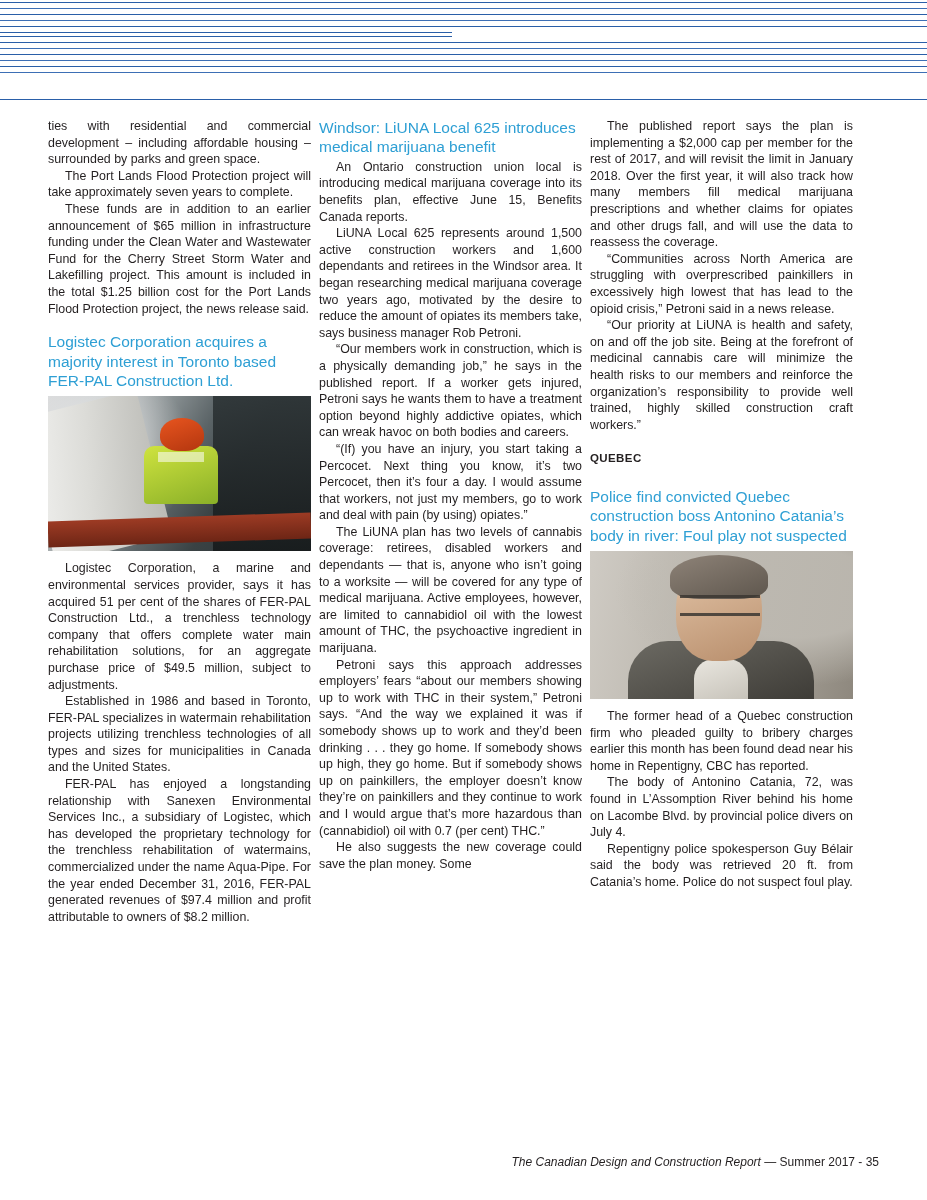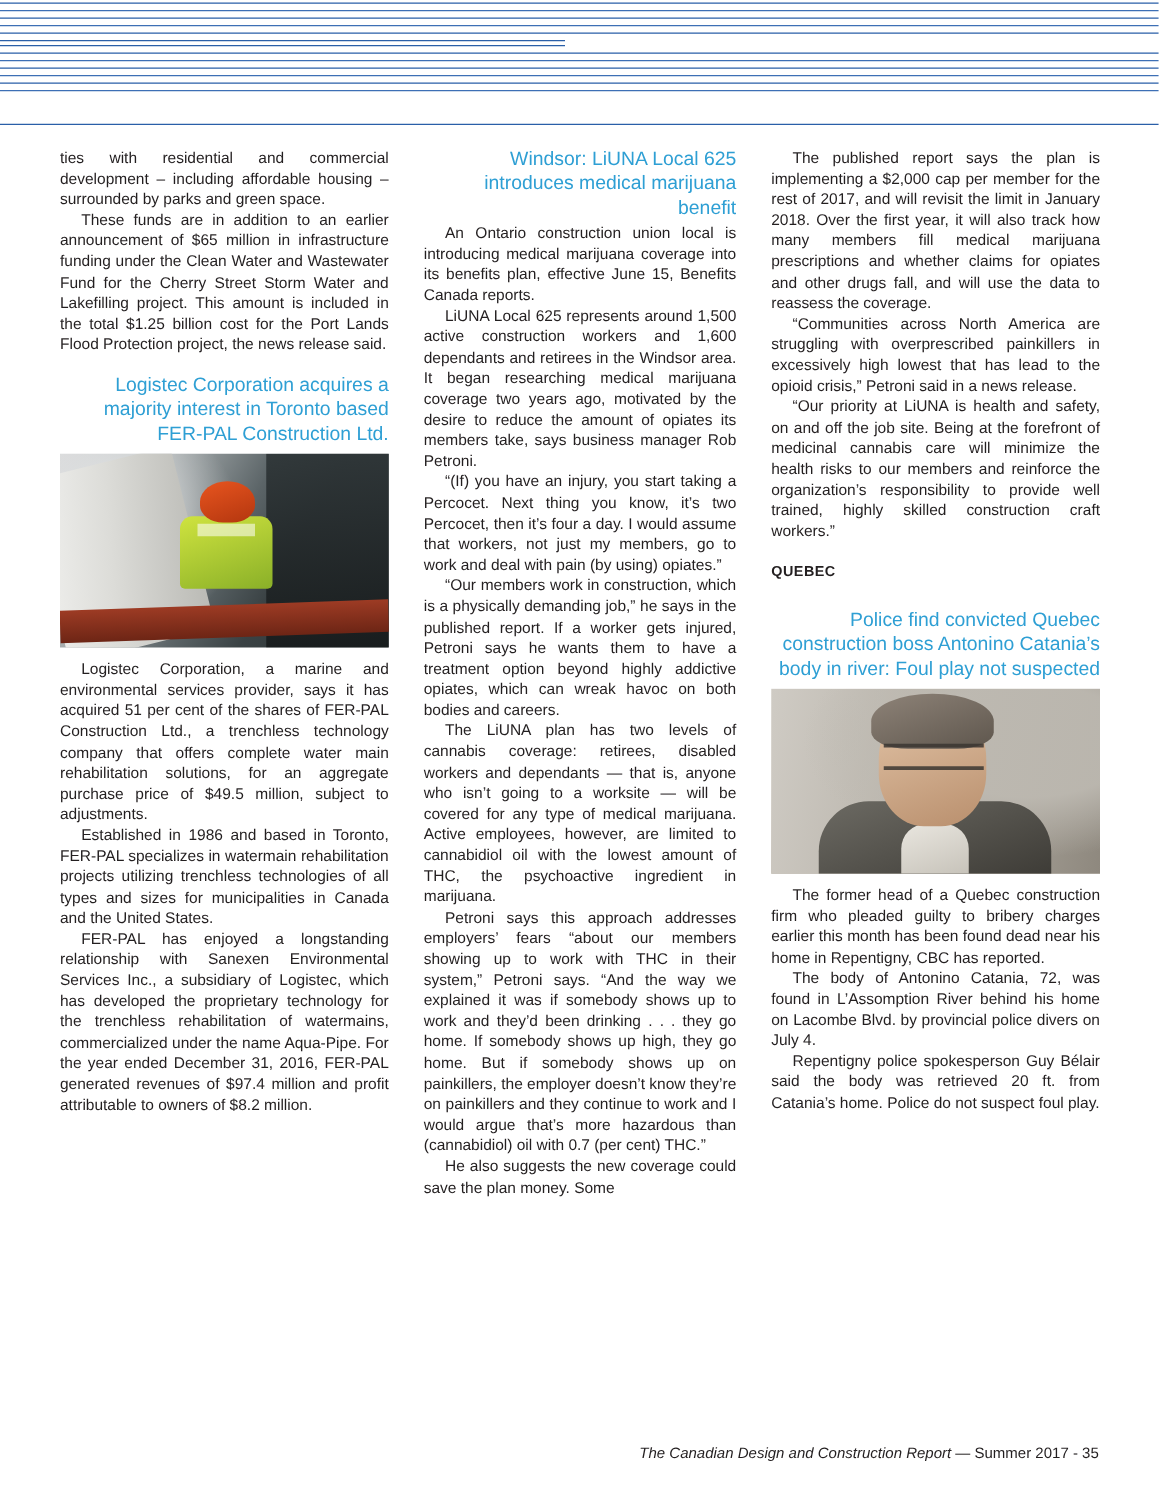--- a/index.html
+++ b/index.html
@@ -49,21 +49,21 @@
   }
 
   
   .columns {
     position: absolute;
     left: 48px;
     top: 118px;
     width: 832px;
     height: 1020px;
     display: flex;
-    gap: 28px;
+    gap: 8px;
   }
   .col {
     width: 263px;
     position: relative;
   }
 
   p {
     margin: 0;
     font-size: 12.4px;
     line-height: 16.6px;
@@ -73,21 +73,21 @@
     hyphens: manual;
   }
   p.indent { text-indent: 17px; }
 
   h2.head {
     margin: 0 0 2px 0;
     font-size: 15.5px;
     line-height: 19.4px;
     font-weight: 400;
     color: #2e9fd4;
-    text-align: right;
+    text-align: left;
   }
   .head-spacer { height: 15px; }
 
   .kicker {
     margin: 0 0 20px 0;
     font-size: 11.5px;
     font-weight: bold;
     letter-spacing: 0.4px;
     color: #231f20;
   }
@@ -255,20 +255,21 @@
 
     <div class="rule rule-short" style="left:0; top:32px; width:452px;"></div>
     <div class="rule rule-short" style="left:0; top:36px; width:452px;"></div>
   </div>
   <div class="header-divider"></div>
 
   <div class="columns">
 
     <div class="col">
       <p>ties with residential and commercial development – including affordable housing – surrounded by parks and green space.</p>
+      <p class="indent">The Port Lands Flood Protection project will take approximately seven years to complete.</p>
       <p class="indent">These funds are in addition to an earlier announcement of $65 million in infrastructure funding under the Clean Water and Wastewater Fund for the Cherry Street Storm Water and Lakefilling project. This amount is included in the total $1.25 billion cost for the Port Lands Flood Protection project, the news release said.</p>
 
       <div class="head-spacer"></div>
       <h2 class="head">Logistec Corporation acquires a majority interest in Toronto based FER-PAL Construction Ltd.</h2>
 
       <div class="photo photo-1">
         <div class="dark"></div>
         <div class="pipe"></div>
         <div class="vest"></div>
         <div class="helmet"></div>
@@ -277,22 +278,22 @@
 
       <p class="indent">Logistec Corporation, a marine and environmental services provider, says it has acquired 51 per cent of the shares of FER-PAL Construction Ltd., a trenchless technology company that offers complete water main rehabilitation solutions, for an aggregate purchase price of $49.5 million, subject to adjustments.</p>
       <p class="indent">Established in 1986 and based in Toronto, FER-PAL specializes in watermain rehabilitation projects utilizing trenchless technologies of all types and sizes for municipalities in Canada and the United States.</p>
       <p class="indent">FER-PAL has enjoyed a longstanding relationship with Sanexen Environmental Services Inc., a subsidiary of Logistec, which has developed the proprietary technology for the trenchless rehabilitation of watermains, commercialized under the name Aqua-Pipe. For the year ended December 31, 2016, FER-PAL generated revenues of $97.4 million and profit attributable to owners of $8.2 million.</p>
     </div>
 
     <div class="col">
       <h2 class="head">Windsor: LiUNA Local 625 introduces medical marijuana benefit</h2>
       <p class="indent">An Ontario construction union local is introducing medical marijuana coverage into its benefits plan, effective June 15, Benefits Canada reports.</p>
       <p class="indent">LiUNA Local 625 represents around 1,500 active construction workers and 1,600 dependants and retirees in the Windsor area. It began researching medical marijuana coverage two years ago, motivated by the desire to reduce the amount of opiates its members take, says business manager Rob Petroni.</p>
+      <p class="indent">“Our members work in construction, which is a physically demanding job,” he says in the published report. If a worker gets injured, Petroni says he wants them to have a treatment option beyond highly addictive opiates, which can wreak havoc on both bodies and careers.</p>
       <p class="indent">“(If) you have an injury, you start taking a Percocet. Next thing you know, it’s two Percocet, then it’s four a day. I would assume that workers, not just my members, go to work and deal with pain (by using) opiates.”</p>
-      <p class="indent">“Our members work in construction, which is a physically demanding job,” he says in the published report. If a worker gets injured, Petroni says he wants them to have a treatment option beyond highly addictive opiates, which can wreak havoc on both bodies and careers.</p>
       <p class="indent">The LiUNA plan has two levels of cannabis coverage: retirees, disabled workers and dependants — that is, anyone who isn’t going to a worksite — will be covered for any type of medical marijuana. Active employees, however, are limited to cannabidiol oil with the lowest amount of THC, the psychoactive ingredient in marijuana.</p>
       <p class="indent">Petroni says this approach addresses employers’ fears “about our members showing up to work with THC in their system,” Petroni says. “And the way we explained it was if somebody shows up to work and they’d been drinking . . . they go home. If somebody shows up high, they go home. But if somebody shows up on painkillers, the employer doesn’t know they’re on painkillers and they continue to work and I would argue that’s more hazardous than (cannabidiol) oil with 0.7 (per cent) THC.”</p>
       <p class="indent">He also suggests the new coverage could save the plan money. Some</p>
     </div>
 
     <div class="col">
       <p class="indent">The published report says the plan is implementing a $2,000 cap per member for the rest of 2017, and will revisit the limit in January 2018. Over the first year, it will also track how many members fill medical marijuana prescriptions and whether claims for opiates and other drugs fall, and will use the data to reassess the coverage.</p>
       <p class="indent">“Communities across North America are struggling with overprescribed painkillers in excessively high lowest that has lead to the opioid crisis,” Petroni said in a news release.</p>
       <p class="indent">“Our priority at LiUNA is health and safety, on and off the job site. Being at the forefront of medicinal cannabis care will minimize the health risks to our members and reinforce the organization’s responsibility to provide well trained, highly skilled construction craft workers.”</p>
 

